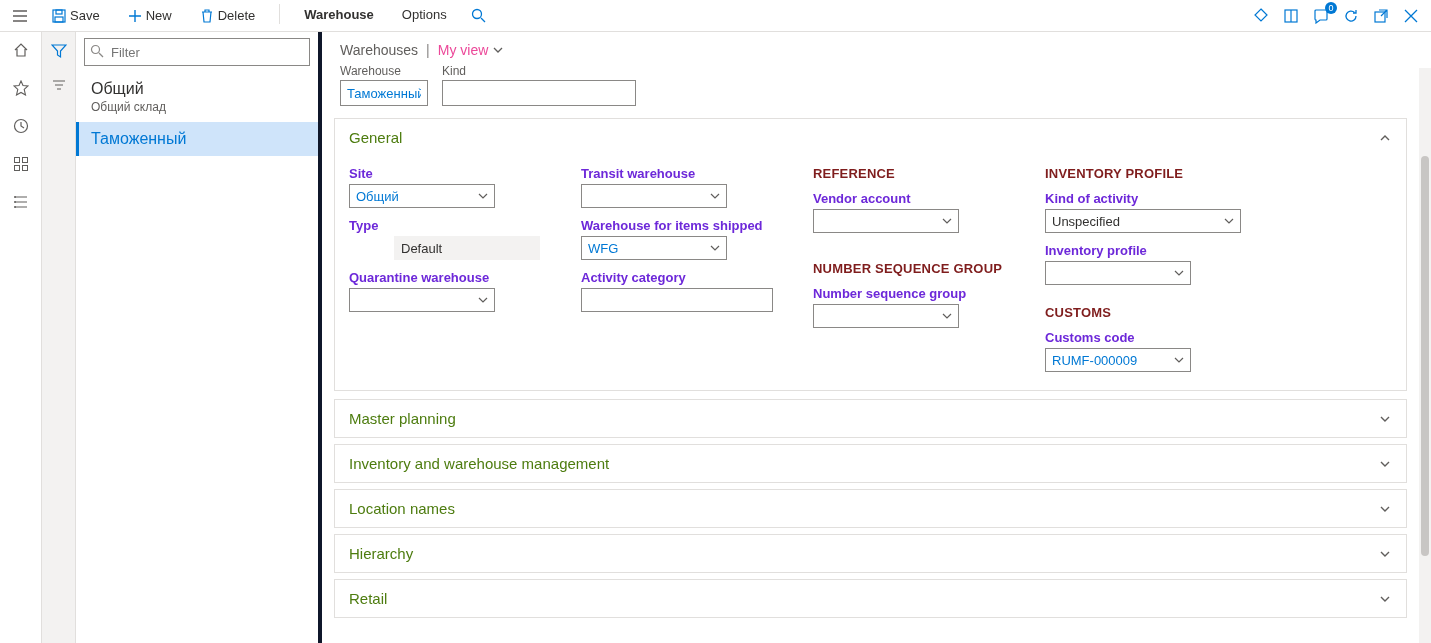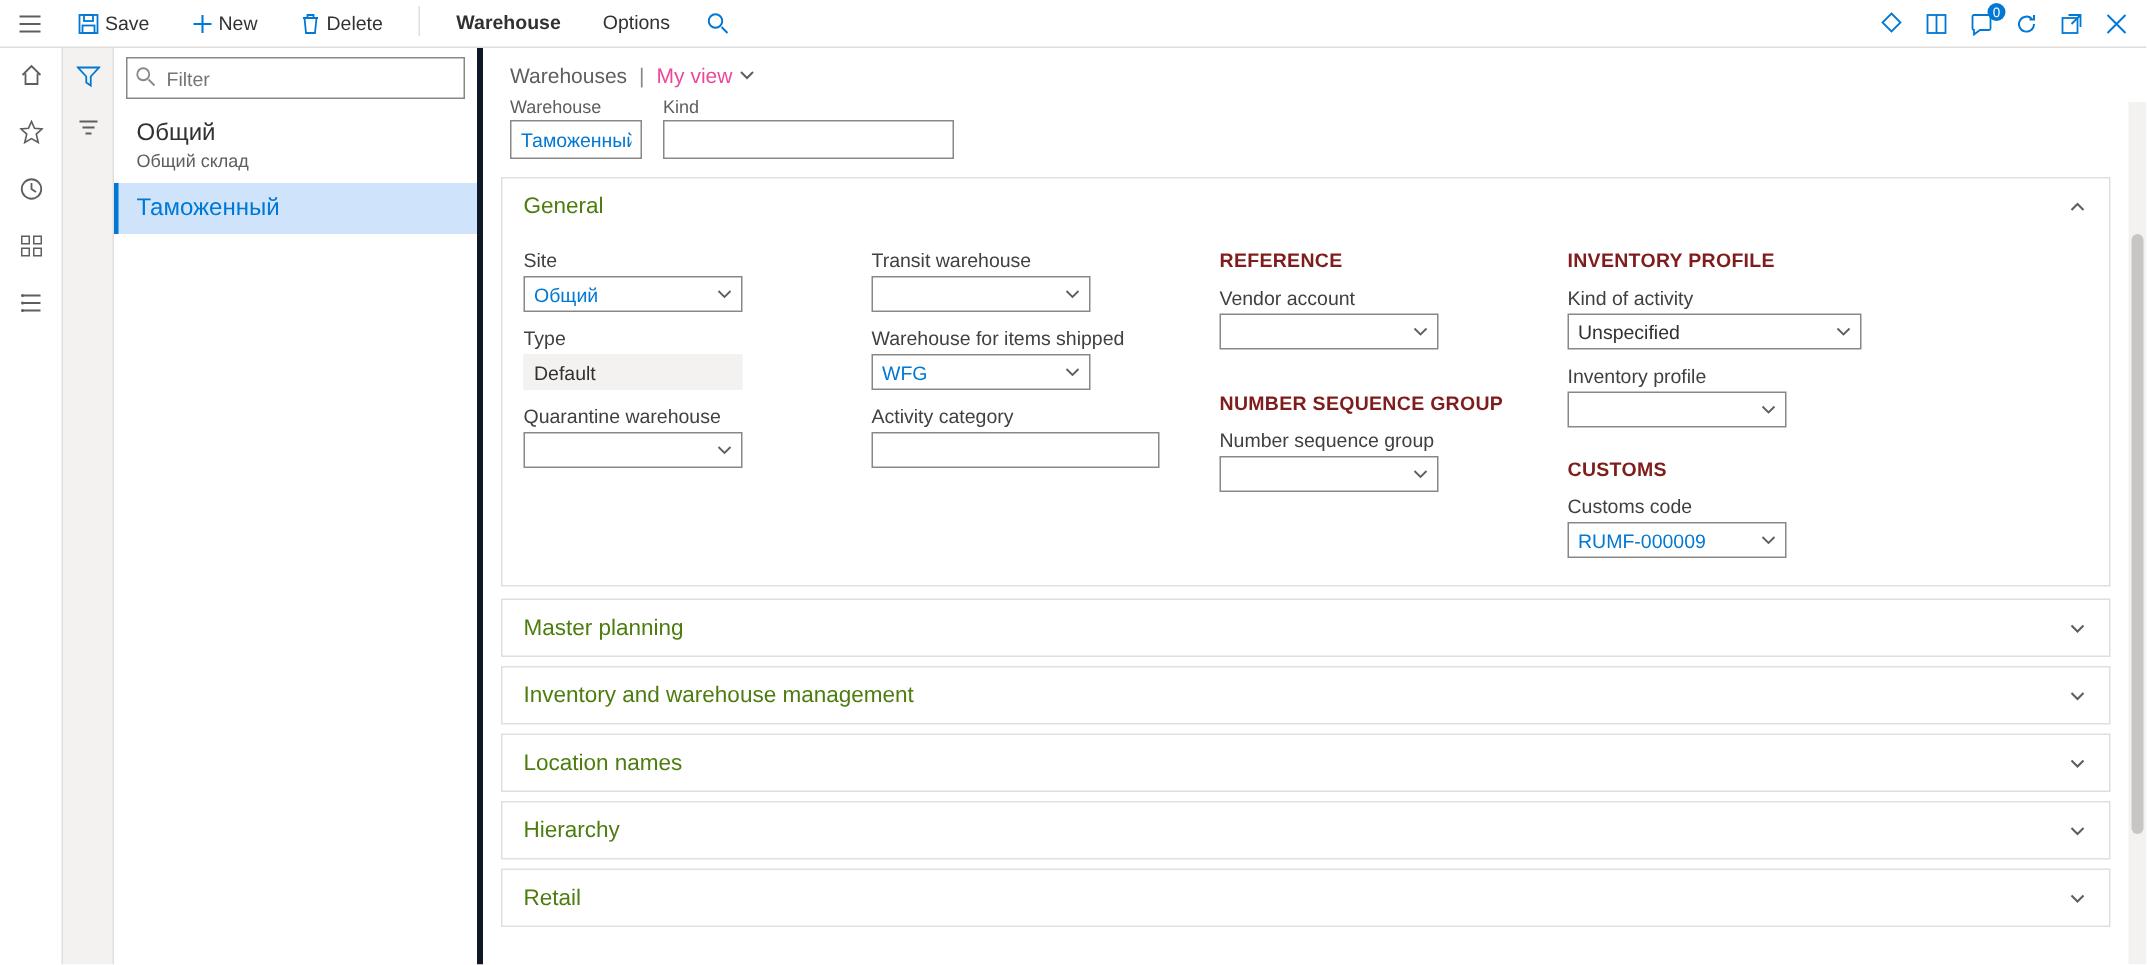--- a/index.html
+++ b/index.html
@@ -53,24 +53,24 @@
   .hf input { height: 26px; border: 1px solid #8a8886; padding: 0 6px; font-size: 13px; }
   .hf.wh input { width: 88px; color: #0078d4; }
   .hf.nm input { width: 194px; }
 
   .section { border: 1px solid #e1dfdd; margin: 2px 12px 6px 12px; }
   .section-hdr { display: flex; align-items: center; justify-content: space-between; padding: 10px 14px; cursor: pointer; font-size:15px;}
   .section-hdr .sec-title { font-weight: 400; color:#4d7c0f; }
   .section-body { padding: 10px 14px 18px 14px; display: flex; gap: 32px; }
 
   .col { display: flex; flex-direction: column; gap: 10px; min-width: 200px; }
-  .fld label { font-size: 13px; color: #404040; display: block; margin-bottom: 3px; }
+  .fld label { font-size: 13px; color: #6d28d9; display: block; margin-bottom: 3px; font-weight: bold; }
   .grp-heading { font-weight: 600; font-size: 13px; letter-spacing: .2px; color: #7f1d1d; }
   .select, .input { position: relative; height: 24px; border: 1px solid #8a8886; background: #fff; display: flex; align-items: center; font-size:13px; }
-  .select.ro, .input.ro { background: #f3f2f1; border-color: #f3f2f1; }
+  .select.ro, .input.ro { background: #f3f2f1; border-color: #f3f2f1; margin-left: 45px; }
   .select .val { flex: 1; padding: 0 6px; overflow:hidden; text-overflow:ellipsis; white-space:nowrap;}
   .select .chev { width: 22px; display: flex; align-items: center; justify-content: center; color: #605e5c; }
   .select.link .val, .input.link { color: #0078d4; } .w-md { width: 146px; }
   .w-c2 { width: 146px; } .w-c3 { width: 146px; } .w-c4 { width: 196px; } .w-c5 { width: 146px;}
   
   .scrollbar { position:absolute; right:0; top:36px; bottom:0; width:12px; background:#f3f2f1;}
   .scrollbar .thumb { position:absolute; left:2px; right:2px; top:88px; height:400px; background:#c8c6c4; border-radius:4px;}
 
   .main-wrap { position:relative; flex:1; display:flex; min-height:0;}
 </style>

